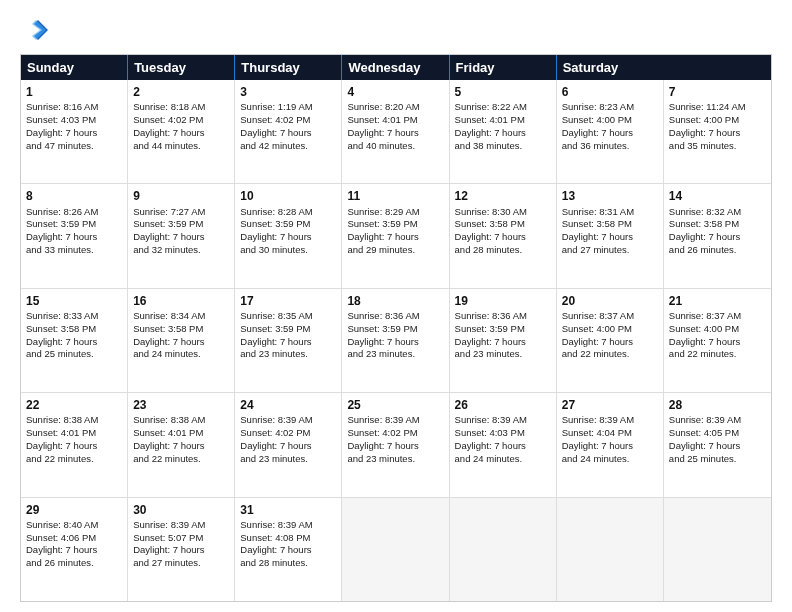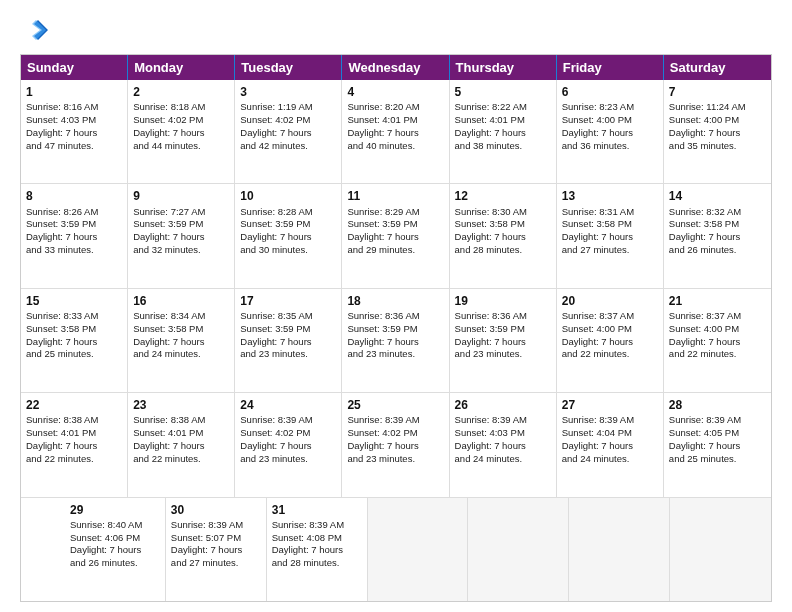--- a/index.html
+++ b/index.html
@@ -55,21 +55,21 @@
     }
     .calendar {
       flex: 1;
       display: flex;
       flex-direction: column;
       border: 1px solid #ccc;
     }
     .cal-header {
       display: grid;
       grid-template-columns: repeat(7, 1fr);
-      background: #701a75;
+      background: #0f172a;
     }
     .cal-header-cell {
       color: #fff;
       font-size: 13px;
       font-weight: bold;
       padding: 5px 6px;
       text-align: left;
       border-right: 1px solid #1a7fd4;
     }
     .cal-header-cell:last-child { border-right: none; }
@@ -77,21 +77,21 @@
       flex: 1;
       display: flex;
       flex-direction: column;
     }
     .cal-row {
       display: grid;
       grid-template-columns: repeat(7, 1fr);
       flex: 1;
       border-bottom: 1px solid #ddd;
     }
-    .cal-row:last-child { border-bottom: none; margin-left: 44px; }
+    .cal-row:last-child { border-bottom: none; }
     .cal-cell {
       padding: 4px 5px 3px 5px;
       border-right: 1px solid #ddd;
       font-size: 9.5px;
       color: #222;
       background: #fff;
       line-height: 1.35;
     }
     .cal-cell:last-child { border-right: none; }
     .cal-cell.empty { background: #f5f5f5; }
@@ -120,24 +120,23 @@
     </div>
     <div class="title-block">
       <div class="main-title"></div>
       <div class="subtitle"></div>
     </div>
   </div>
 
   <div class="calendar">
     <div class="cal-header">
     <div class="cal-header-cell">Sunday</div>
-        <div class="cal-header-cell">Monday</div>
         <div class="cal-header-cell">Tuesday</div>
+        <div class="cal-header-cell">Thursday</div>
         <div class="cal-header-cell">Wednesday</div>
-        <div class="cal-header-cell">Thursday</div>
         <div class="cal-header-cell">Friday</div>
         <div class="cal-header-cell">Saturday</div>
       </div>
     <div class="cal-body">
         <div class="cal-row">
           <div class="cal-cell"><span class="day-num">1</span><span>Sunrise: 8:16 AM</span><br><span>Sunset: 4:03 PM</span><br><span>Daylight: 7 hours</span><br><span>and 47 minutes.</span></div>
           <div class="cal-cell"><span class="day-num">2</span><span>Sunrise: 8:18 AM</span><br><span>Sunset: 4:02 PM</span><br><span>Daylight: 7 hours</span><br><span>and 44 minutes.</span></div>
           <div class="cal-cell"><span class="day-num">3</span><span>Sunrise: 1:19 AM</span><br><span>Sunset: 4:02 PM</span><br><span>Daylight: 7 hours</span><br><span>and 42 minutes.</span></div>
           <div class="cal-cell"><span class="day-num">4</span><span>Sunrise: 8:20 AM</span><br><span>Sunset: 4:01 PM</span><br><span>Daylight: 7 hours</span><br><span>and 40 minutes.</span></div>
           <div class="cal-cell"><span class="day-num">5</span><span>Sunrise: 8:22 AM</span><br><span>Sunset: 4:01 PM</span><br><span>Daylight: 7 hours</span><br><span>and 38 minutes.</span></div>

